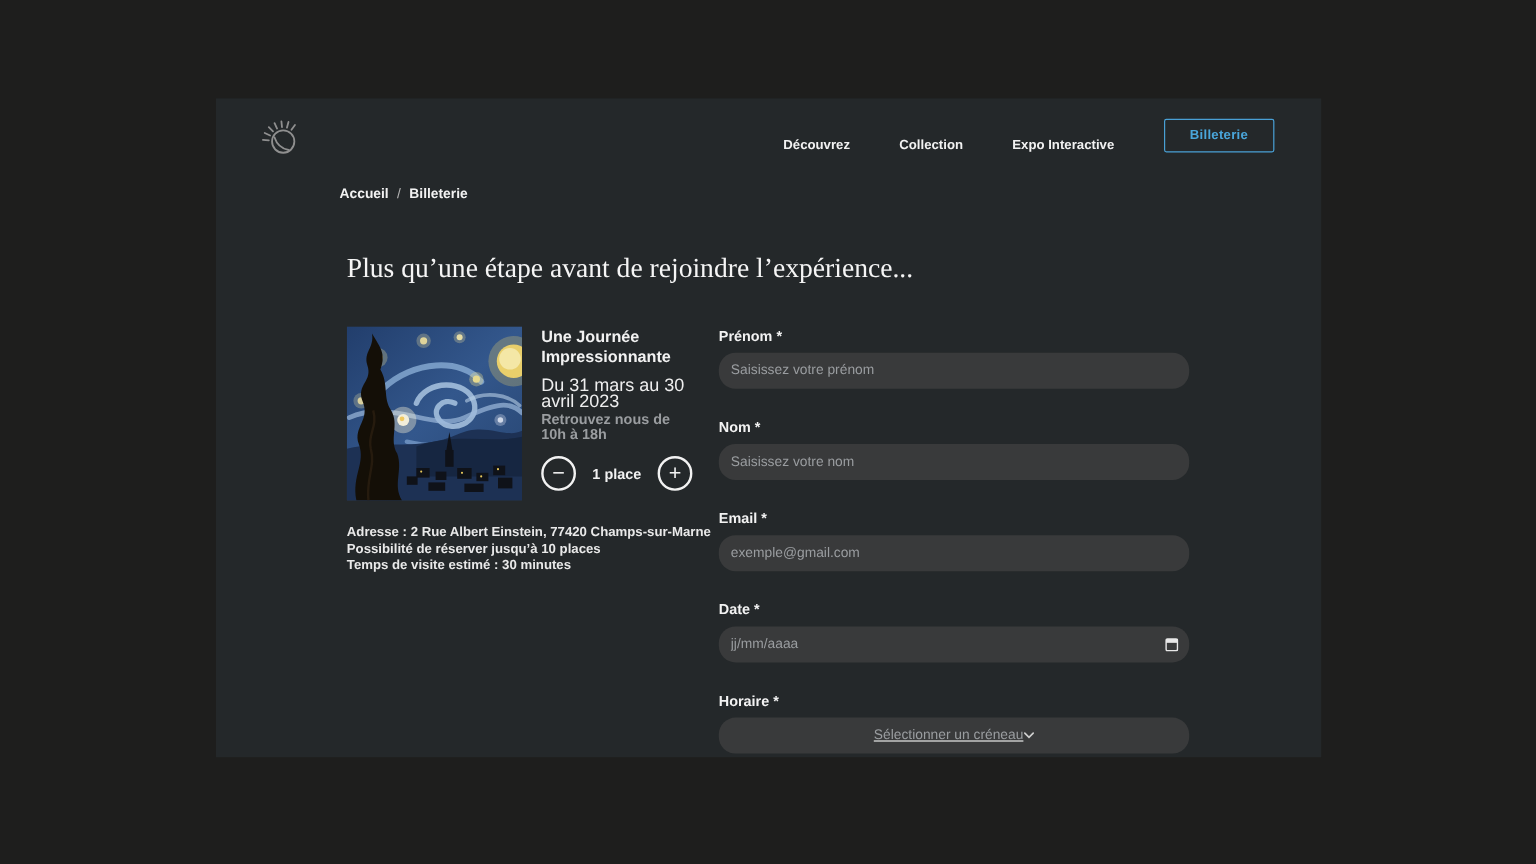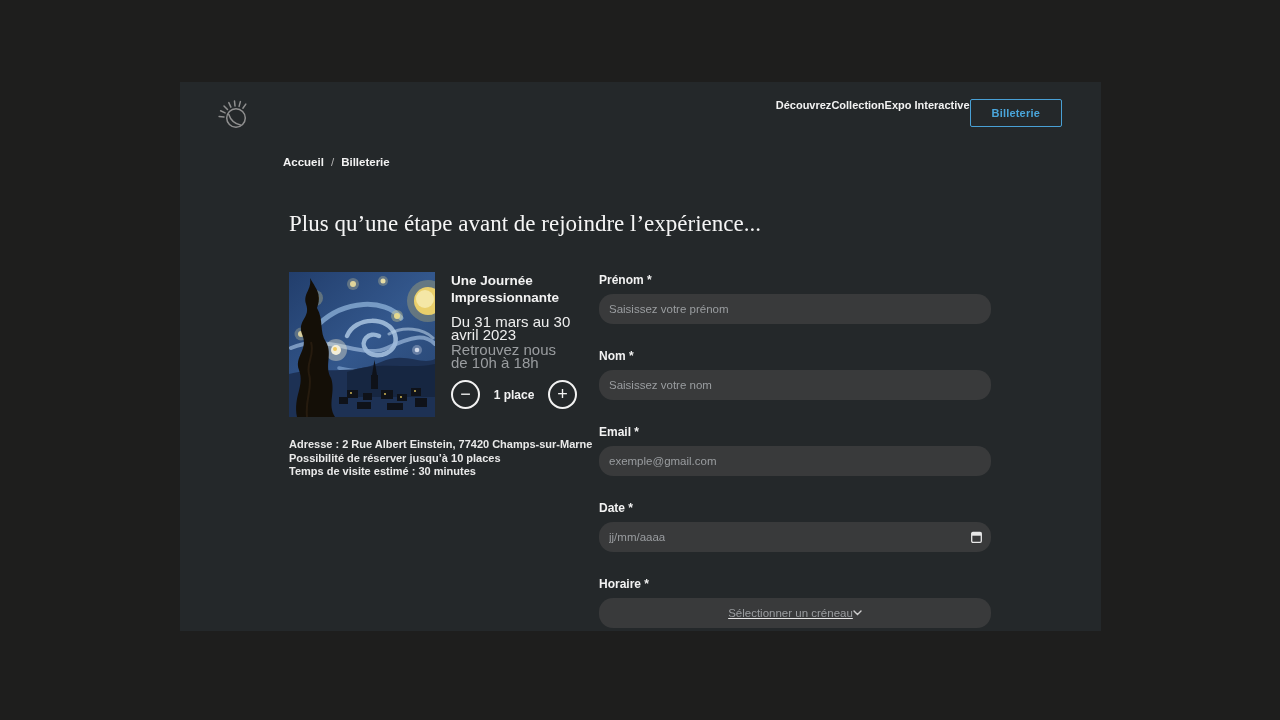--- a/index.html
+++ b/index.html
@@ -15,21 +15,21 @@
     background:#24282a;
   }
 
   
   .header {
     position:absolute; left:0; top:0; right:0; height:62px;
     display:flex; align-items:center; justify-content:space-between;
     padding:0 39px 0 33px;
   }
   .logo { width:40px; height:42px; display:block; cursor:pointer; }
-  .nav { display:flex; align-items:flex-start; }
+  .nav { display:flex; align-items:flex-end; gap:41px; }
   .nav-link {
     font-size:11px; font-weight:700; color:#f2f2f2;
     cursor:pointer; white-space:nowrap;
   }
   .cta-btn {
     background:transparent;
     border:1px solid #49a0d5; border-radius:2px;
     color:#4aa6db; font-family:"Liberation Sans", sans-serif;
     font-size:11px; font-weight:700;
     padding:7px 21px; cursor:pointer; letter-spacing:.2px;
@@ -53,21 +53,21 @@
   .content {
     position:absolute; left:109px; top:190px; right:110px;
     display:flex; justify-content:space-between; align-items:flex-start;
   }
   .event-col { width:310px; }
   .event-card { display:flex; gap:16px; }
   .painting { width:146px; height:145px; flex:0 0 146px; display:block; }
   .event-info { width:120px; }
   .event-title { font-size:13.5px; font-weight:600; line-height:17px; color:#f2f2f2; margin-bottom:9px; }
   .event-dates { font-size:15px; font-weight:400; line-height:13px; color:#eeeeee; margin-bottom:2px; }
-  .event-hours { font-size:15px; font-weight:400; line-height:13px; color:#9a9da0; }
+  .event-hours { font-size:12px; font-weight:700; line-height:13px; color:#9a9da0; }
   .stepper { margin-top:11px; width:126px; display:flex; align-items:center; justify-content:space-between; }
   .step-btn {
     width:29px; height:29px; border-radius:50%;
     border:2px solid #f2f2f2; background:transparent; color:#f2f2f2;
     font-size:18px; line-height:1; font-weight:400;
     display:flex; align-items:center; justify-content:center;
     cursor:pointer; padding:0 0 2px 0;
     font-family:"Liberation Sans", sans-serif;
   }
   .qty { font-size:12px; font-weight:700; color:#f2f2f2; }

